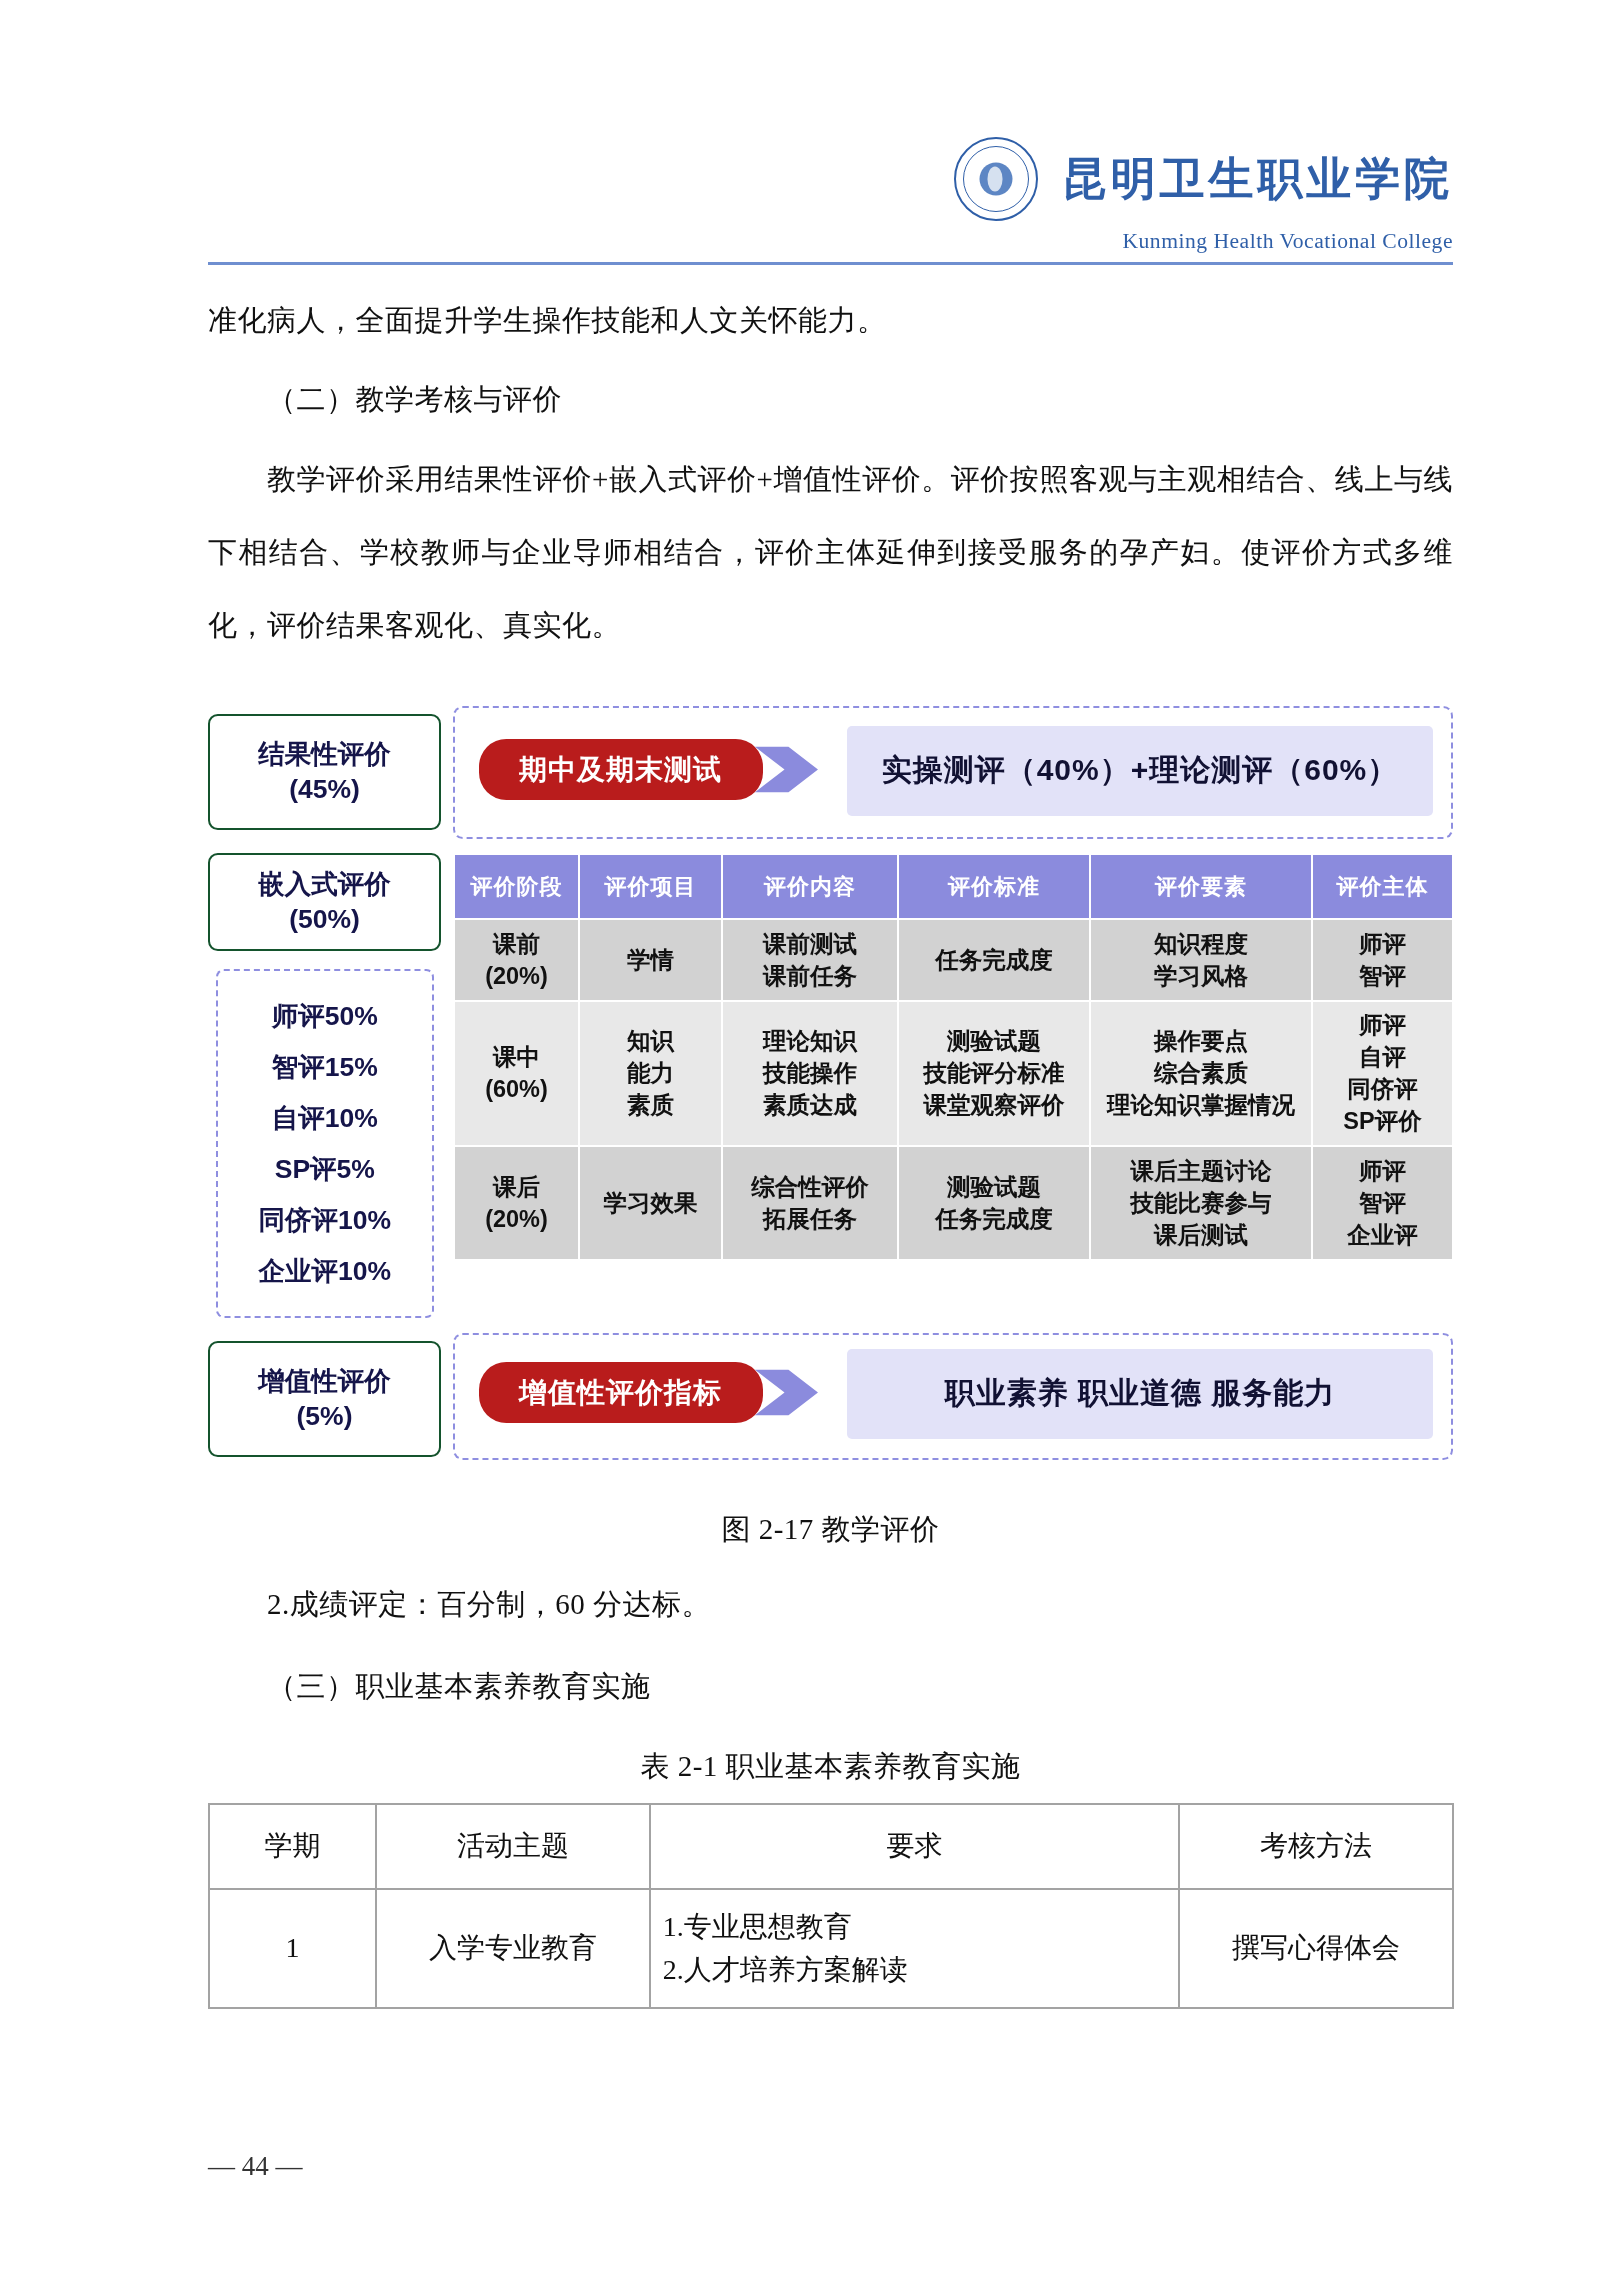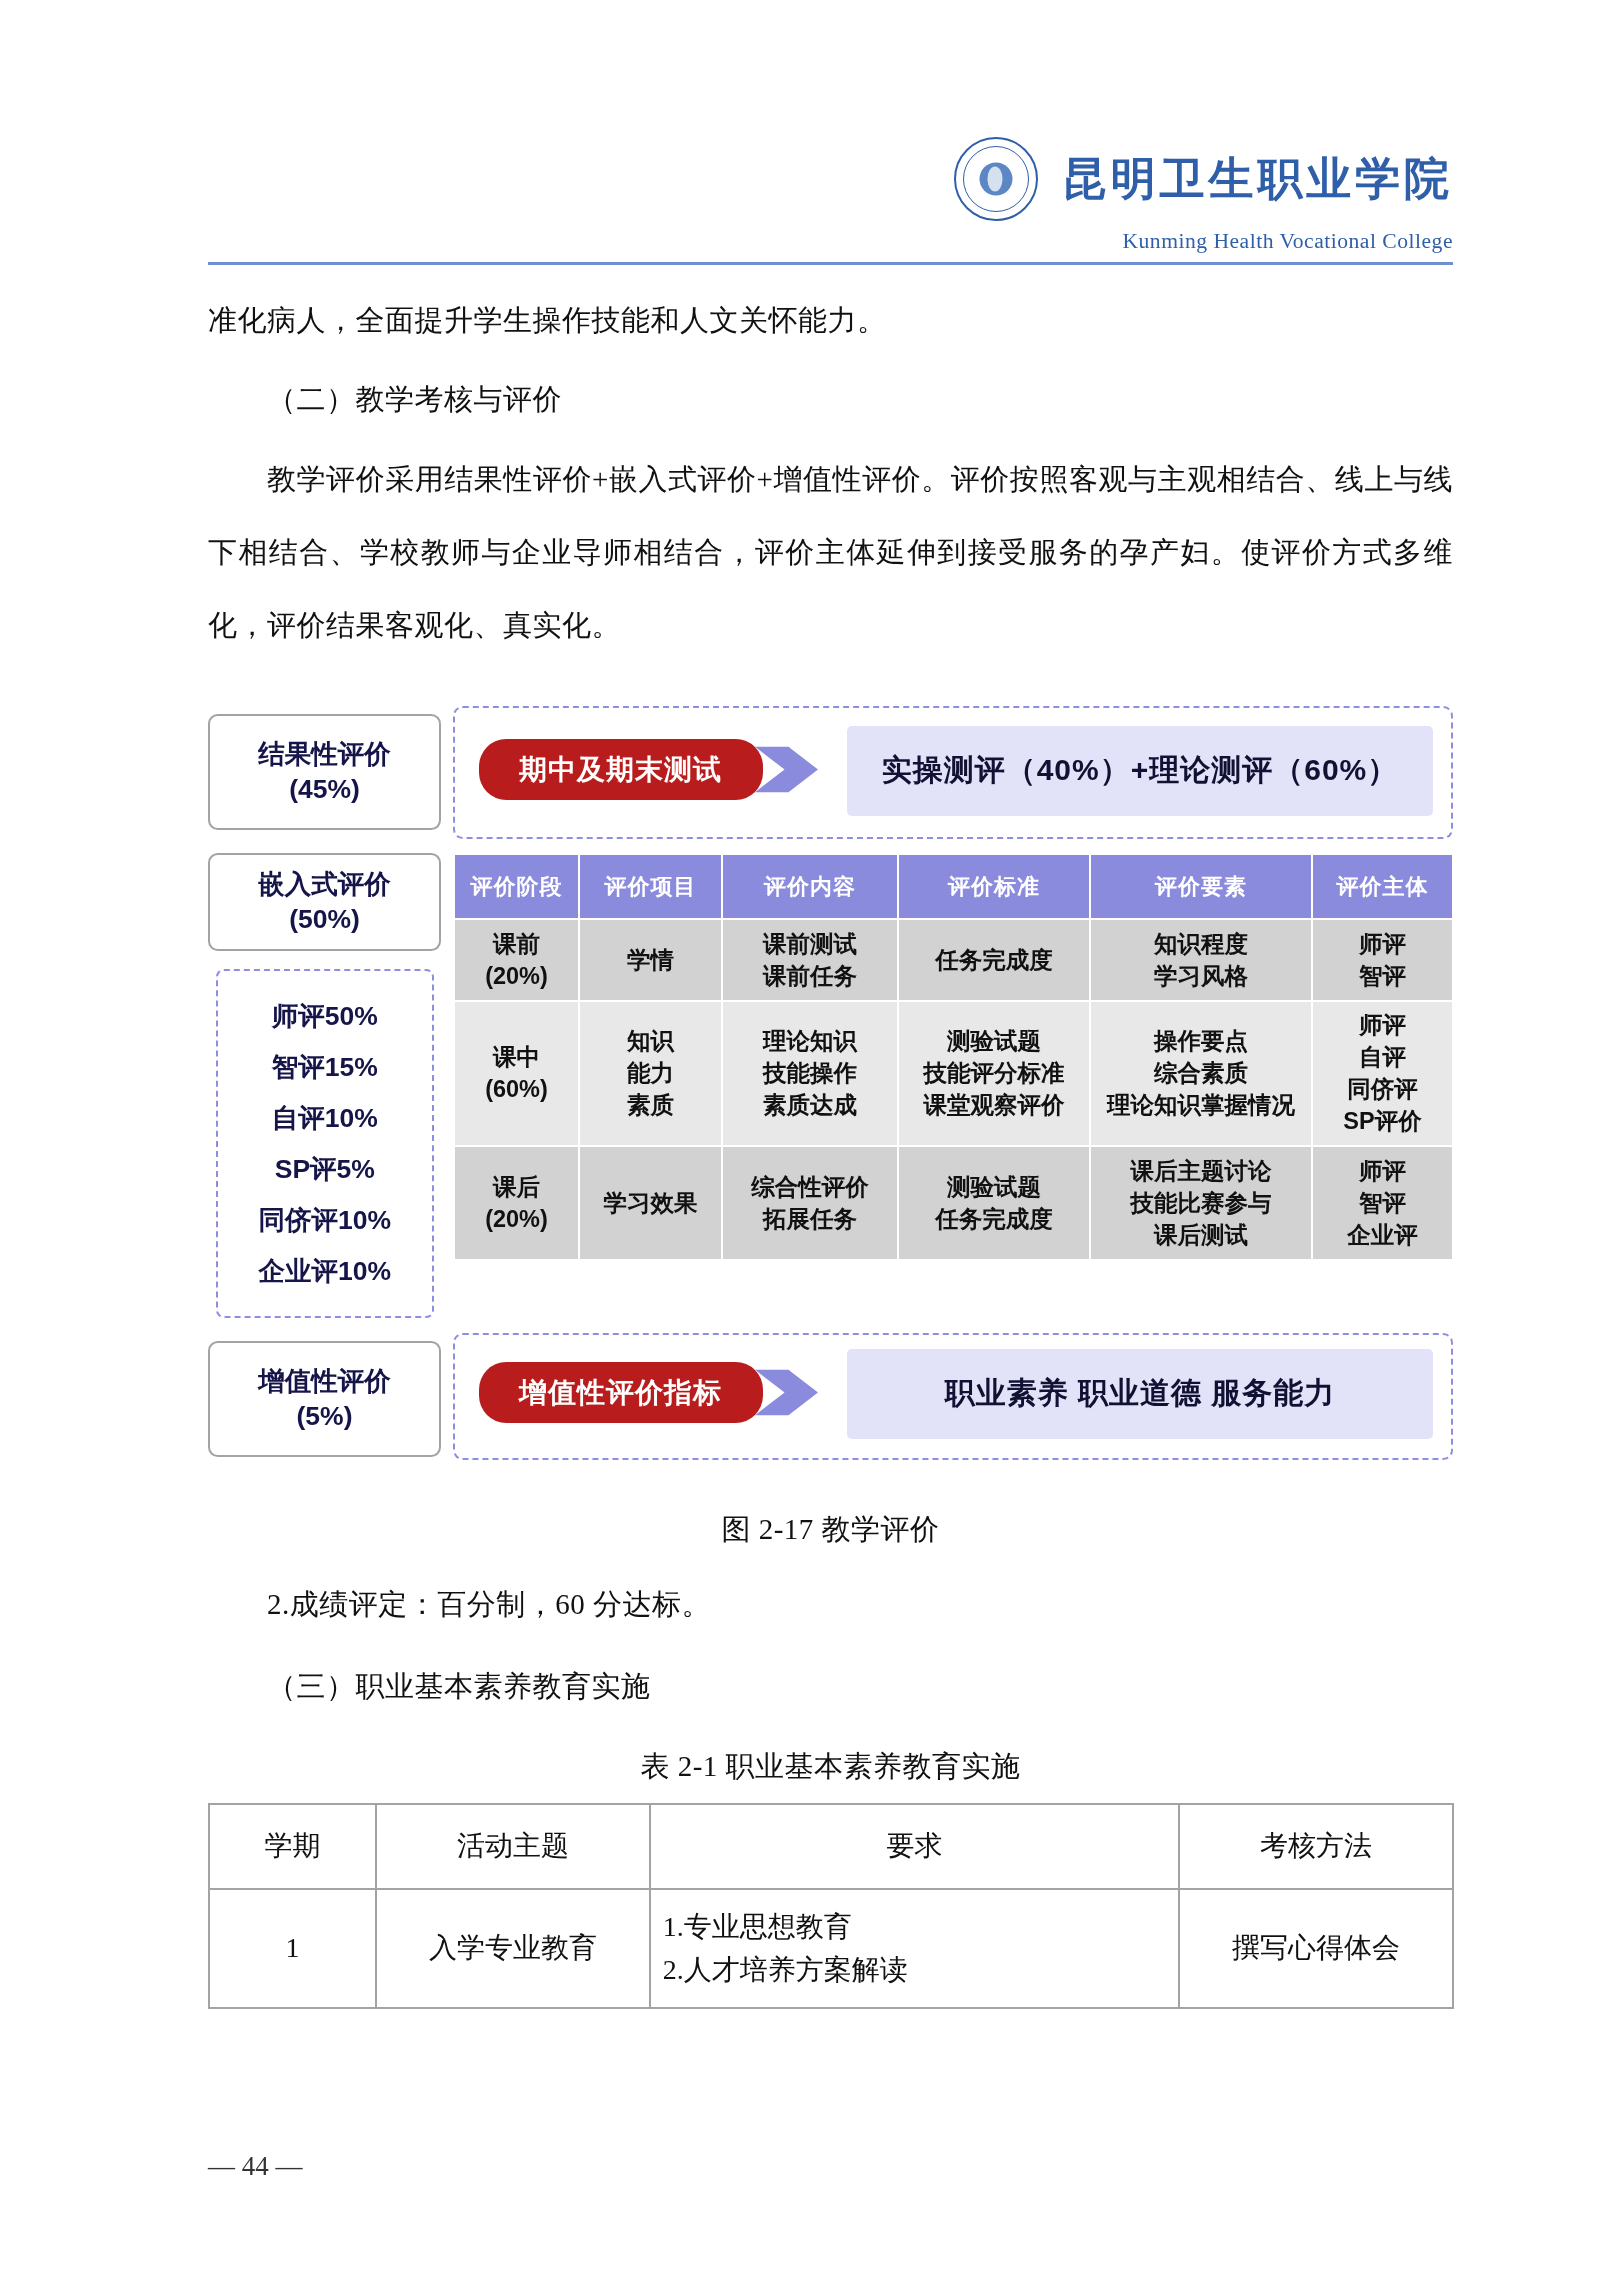--- a/index.html
+++ b/index.html
@@ -148,21 +148,21 @@
     height: 774px;
   }
   .fig-right {
     position: absolute;
     left: 245px;
     top: 0;
     width: 1000px;
     height: 774px;
   }
   .label-box {
-    border: 2px solid #a3a3a3;
+    border: 2px solid #14532d;
     border-radius: 9.8px;
     background: #fff;
     text-align: center;
     font-family: "Liberation Sans", sans-serif;
     font-weight: 700;
     font-size: 26.5px;
     color: #15154a;
     line-height: 35px;
     display: flex;
     flex-direction: column;

